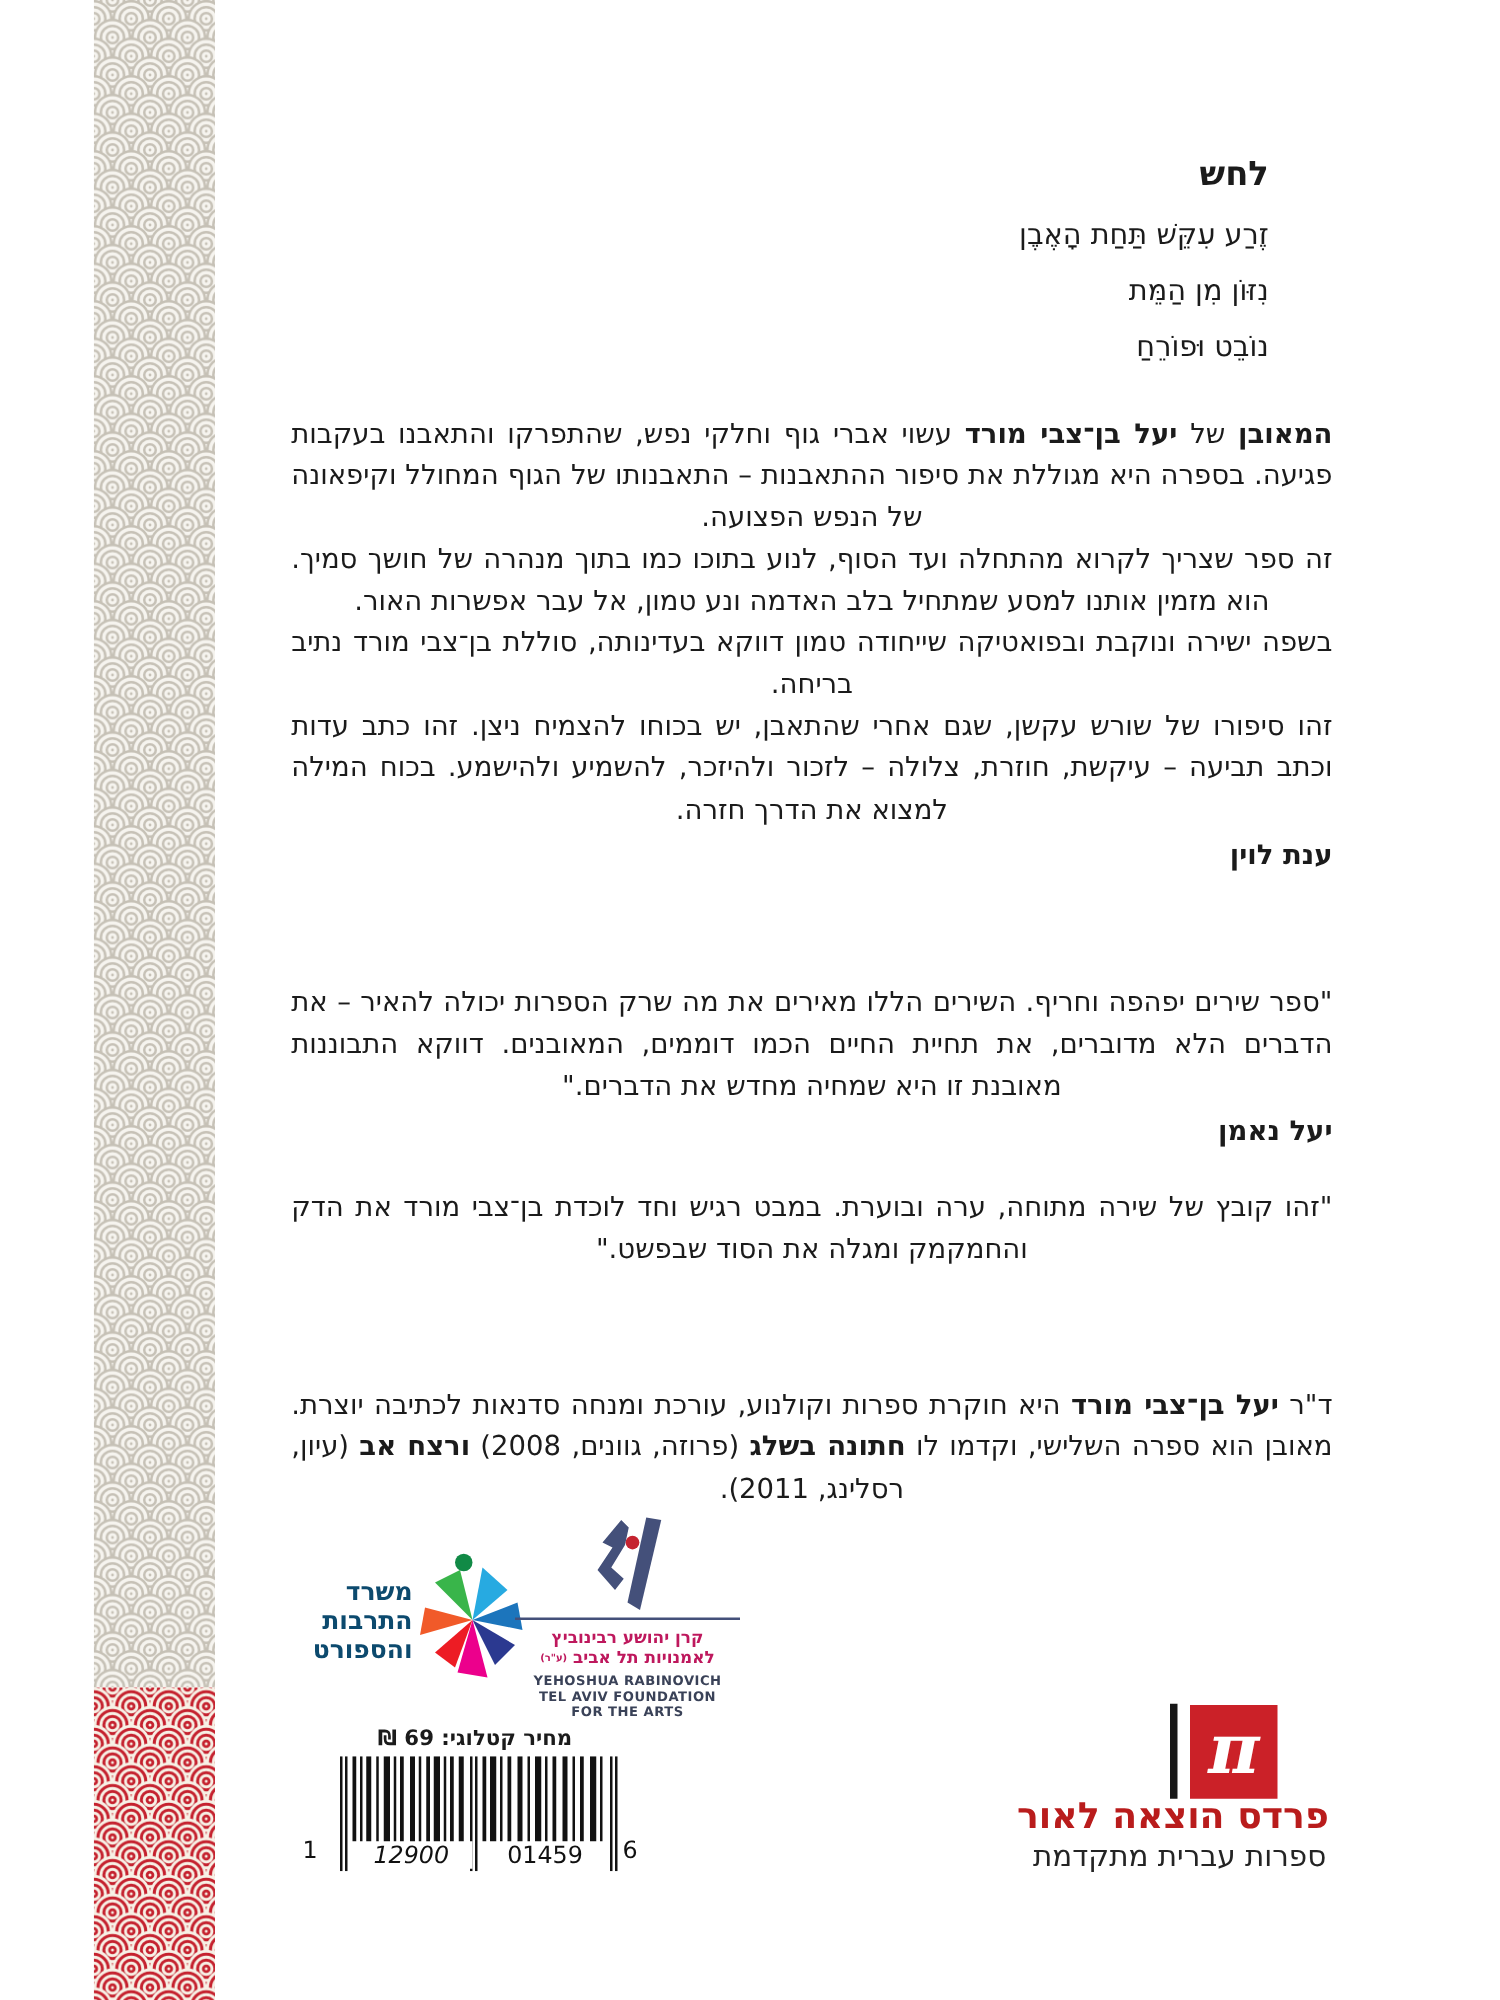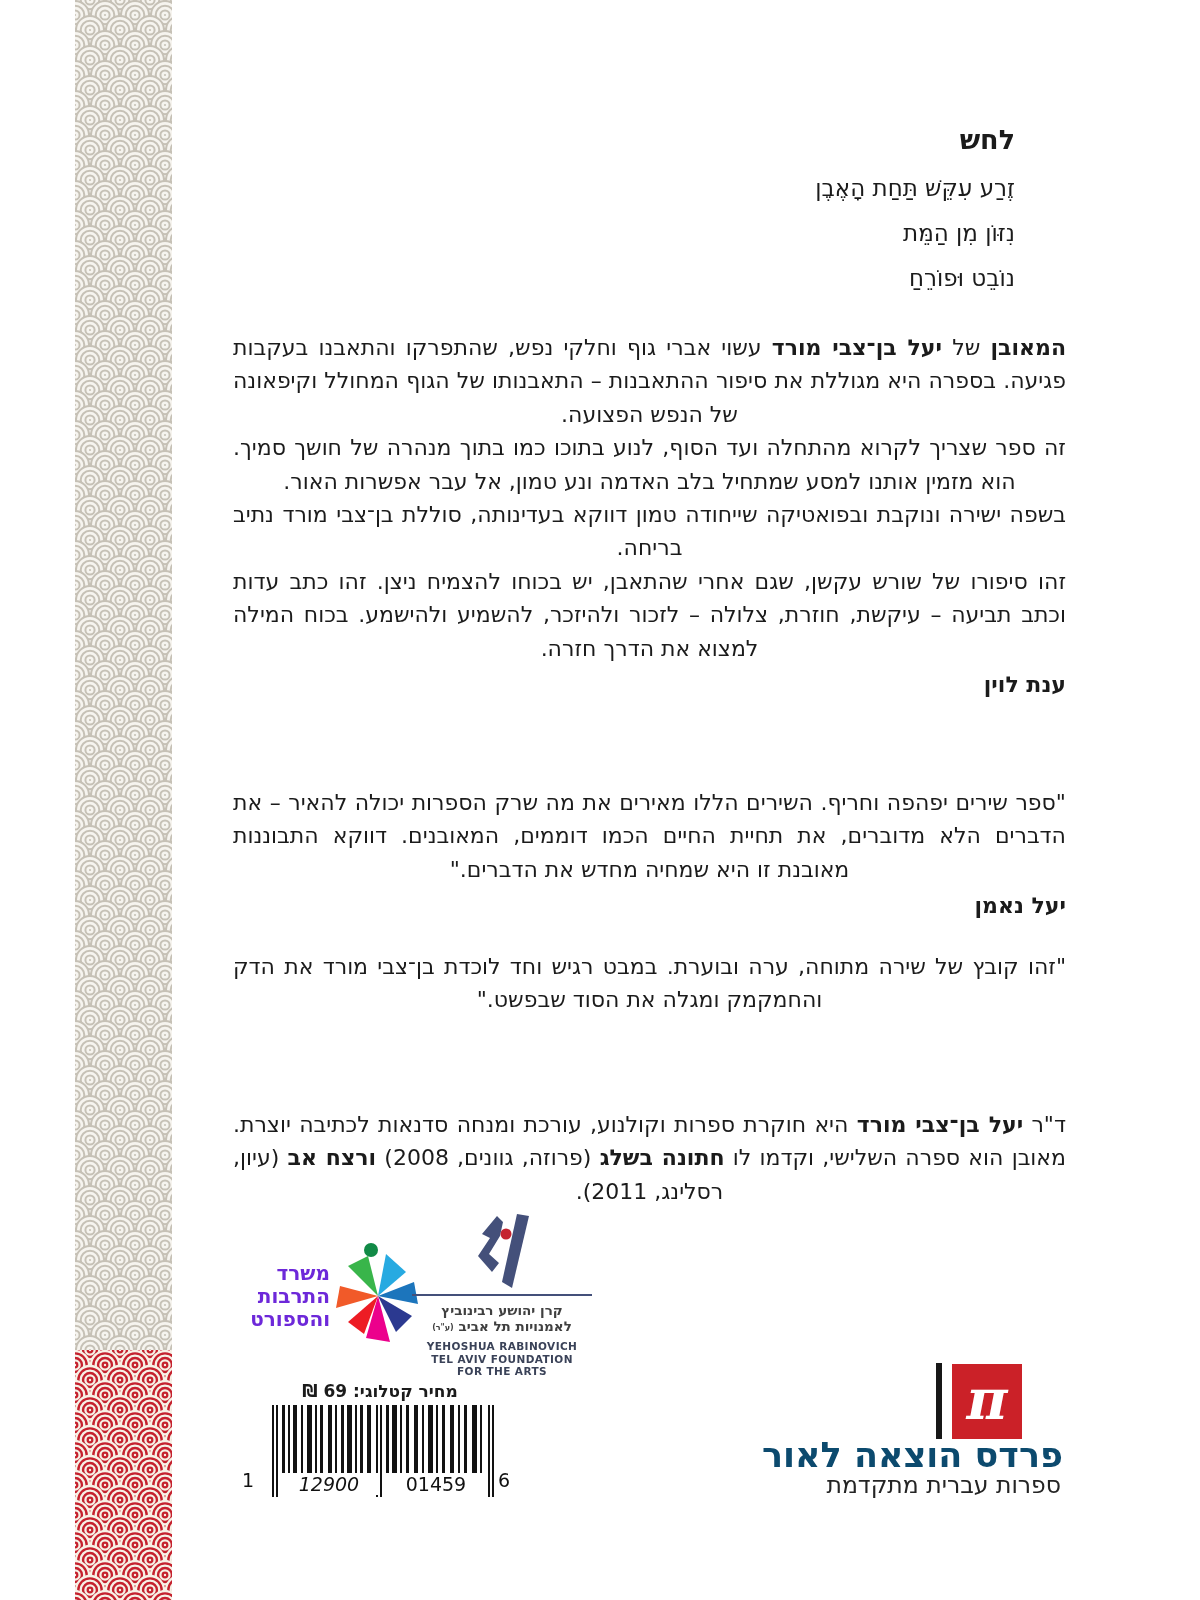--- a/index.html
+++ b/index.html
@@ -19,49 +19,49 @@
   .col p{margin:0;font-size:22px;line-height:33.4px;text-align:justify;text-align-last:center;}
   .attribution{font-weight:bold;font-size:22px;text-align:right;margin-top:7px;direction:rtl;}
   #blurb{top:331px;}
   #quote1{top:786px;}
   #quote2{top:950px;}
   #bio{top:1108px;}
 
   
   .ministry{position:absolute;left:248px;top:1240px;width:190px;height:112px;}
   .ministry-text{position:absolute;left:0;top:22px;width:82px;direction:rtl;text-align:right;
-                 font-weight:bold;font-size:20px;line-height:23px;color:#6d28d9;}
+                 font-weight:bold;font-size:20px;line-height:23px;color:#0c4a6e;}
   .ministry-star{position:absolute;left:80px;top:0;}
 
   
   .rabi{position:absolute;left:412px;top:1212px;width:180px;text-align:center;}
   .rabi-mark{display:block;margin:0 auto;}
   .rabi-line{height:2px;background:#44507a;margin:4px 0 7px;}
-  .rabi-heb{color:#404040;font-weight:bold;font-size:13.5px;line-height:15.5px;direction:rtl;}
+  .rabi-heb{color:#be185d;font-weight:bold;font-size:13.5px;line-height:15.5px;direction:rtl;}
   .rabi-heb .amuta{font-size:8px;vertical-align:1px;}
   .rabi-eng{color:#3a4258;font-weight:bold;font-size:10.5px;line-height:12.5px;
             letter-spacing:0.4px;margin-top:5px;font-family:"DejaVu Sans",sans-serif;}
 
   
   .barcode{position:absolute;left:262px;top:1381px;width:236px;}
   .price{direction:rtl;text-align:center;font-weight:bold;font-size:17px;margin-bottom:4px;}
   .bars-wrap{position:relative;width:236px;height:92px;}
   .bc-digit{position:absolute;font-size:19px;background:#fff;padding:0 2px;color:#111;}
   .bc-d1{left:-22px;top:64px;}
   .bc-d2{left:18px;width:94px;top:68px;text-align:center;font-style:italic;}
   .bc-d3{left:122px;width:100px;top:68px;text-align:center;}
   .bc-d4{left:234px;top:64px;}
 
   
   .pub-bar{position:absolute;left:936px;top:1363px;width:6px;height:76px;background:#171717;}
   .pi-box{position:absolute;left:952px;top:1364px;width:70px;height:75px;background:#cb2128;
           display:flex;align-items:center;justify-content:center;}
   .pi-glyph{color:#fff;font-family:"DejaVu Serif",serif;font-style:italic;font-weight:bold;
             font-size:56px;line-height:1;transform:translateY(-3px);}
-  .pub-name{position:absolute;right:137px;top:1435px;font-size:35px;font-weight:bold;direction:rtl;color:#0c4a6e;}
+  .pub-name{position:absolute;right:137px;top:1435px;font-size:29px;font-weight:bold;direction:rtl;color:#b91c1c;}
   .pub-tagline{position:absolute;right:139px;top:1471px;font-size:23.5px;direction:rtl;color:#242424;}
 </style>
 </head>
 <body>
 
 <div class="page">
 
   <svg class="strip" width="97" height="1600" viewBox="0 0 97 1600" xmlns="http://www.w3.org/2000/svg">
     <defs>
       <pattern id="pgray" width="30" height="30" patternUnits="userSpaceOnUse">

